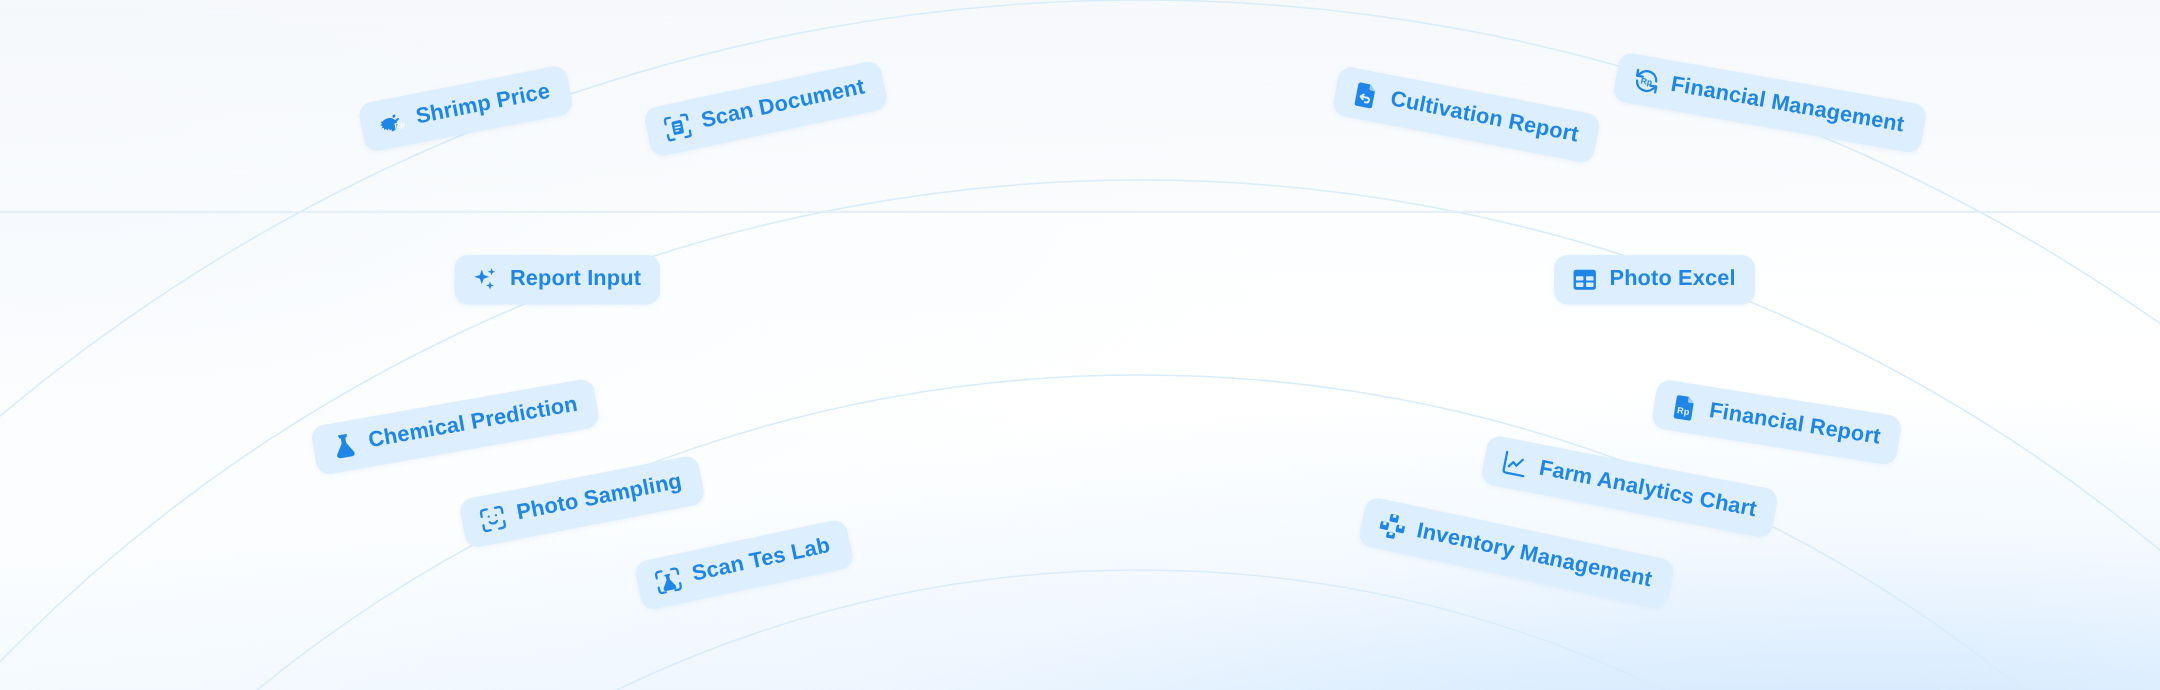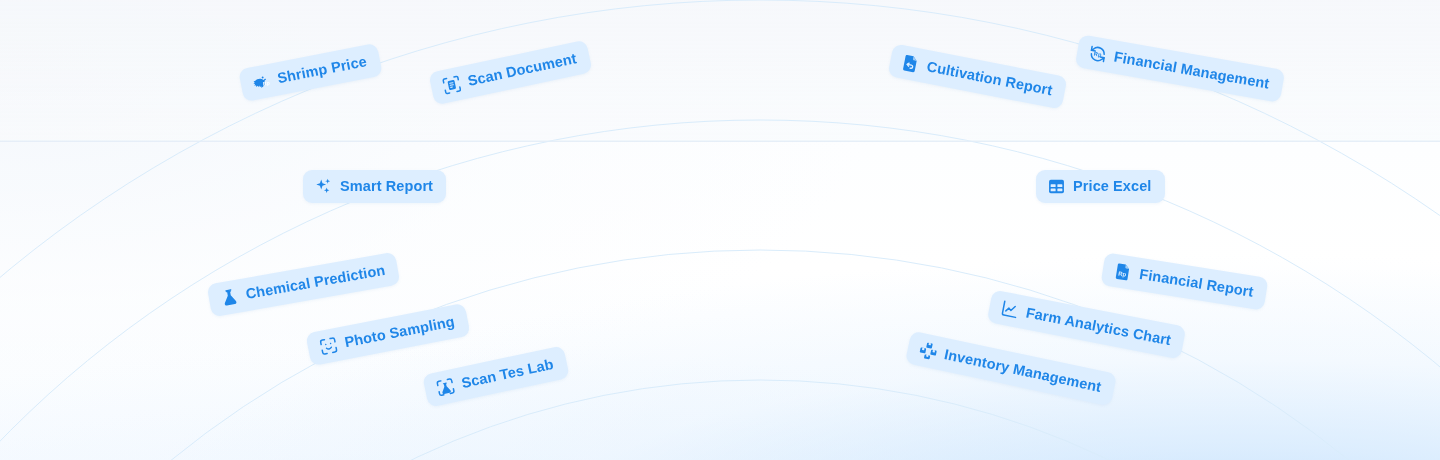--- a/index.html
+++ b/index.html
@@ -118,21 +118,21 @@
         <span class="chip-label">Scan Document</span>
       </div>
       <div class="chip" style="left: 303px; top: 170px; transform: rotate(0deg);">
         <span class="chip-icon">
           <svg viewBox="0 0 24 24">
       <path class="ic-fill" d="M9.1 3.3 10.7 7.9 15.3 9.5 10.7 11.1 9.1 15.7 7.5 11.1 2.9 9.5 7.5 7.9z"></path>
       <path class="ic-fill" d="M17.3 2.2 18.1 4.5 20.4 5.3 18.1 6.1 17.3 8.4 16.5 6.1 14.2 5.3 16.5 4.5z"></path>
       <path class="ic-fill" d="M16.0 13.4 16.9 15.9 19.4 16.8 16.9 17.7 16.0 20.2 15.1 17.7 12.6 16.8 15.1 15.9z"></path>
     </svg>
         </span>
-        <span class="chip-label">Smart Report</span>
+        <span class="chip-label">Report Input</span>
       </div>
       <div class="chip" style="left: 208px; top: 268px; transform: rotate(-10deg);">
         <span class="chip-icon">
           <svg viewBox="0 0 24 24">
       <path class="ic-fill" d="M9.6 3.1h4.8c.5 0 .9.4.9.9s-.4.9-.9.9h-.5v4.4l5.2 8.3c1 1.6-.1 3.7-2 3.7H6.9c-1.9 0-3-2.1-2-3.7l5.2-8.3V4.9h-.5c-.5 0-.9-.4-.9-.9s.4-.9.9-.9z"></path>
       <rect class="ic-fill" x="8.1" y="2.0" width="7.8" height="1.6" rx="0.8"></rect>
     </svg>
         </span>
         <span class="chip-label">Chemical Prediction</span>
       </div>
@@ -188,21 +188,21 @@
       <div class="chip" style="left: 1036px; top: 170px; transform: rotate(0deg);">
         <span class="chip-icon">
           <svg viewBox="0 0 24 24">
       <rect class="ic-fill" x="2.6" y="3.6" width="18.8" height="16.8" rx="2.2"></rect>
       <rect x="4.6" y="9.0" width="6.3" height="3.6" rx="0.7" fill="#ddeeff"></rect>
       <rect x="13.1" y="9.0" width="6.3" height="3.6" rx="0.7" fill="#ddeeff"></rect>
       <rect x="4.6" y="14.4" width="6.3" height="3.6" rx="0.7" fill="#ddeeff"></rect>
       <rect x="13.1" y="14.4" width="6.3" height="3.6" rx="0.7" fill="#ddeeff"></rect>
     </svg>
         </span>
-        <span class="chip-label">Price Excel</span>
+        <span class="chip-label">Photo Excel</span>
       </div>
       <div class="chip" style="left: 1102px; top: 265px; transform: rotate(9deg);">
         <span class="chip-icon">
           <svg viewBox="0 0 24 24">
       <path class="ic-fill" d="M5.6 2.4h8.1l5.0 5.0v13.0c0 1.0-.8 1.8-1.8 1.8H5.6c-1.0 0-1.8-.8-1.8-1.8V4.2c0-1.0.8-1.8 1.8-1.8z"></path>
       <path d="M13.7 2.4l5.0 5.0h-3.6c-.77 0-1.4-.63-1.4-1.4z" fill="#9fcdf6"></path>
       <text x="11.2" y="17.6" font-size="7.6" font-weight="700" text-anchor="middle" fill="#ddeeff" font-family="Liberation Sans, sans-serif">Rp</text>
     </svg>
         </span>
         <span class="chip-label">Financial Report</span>

